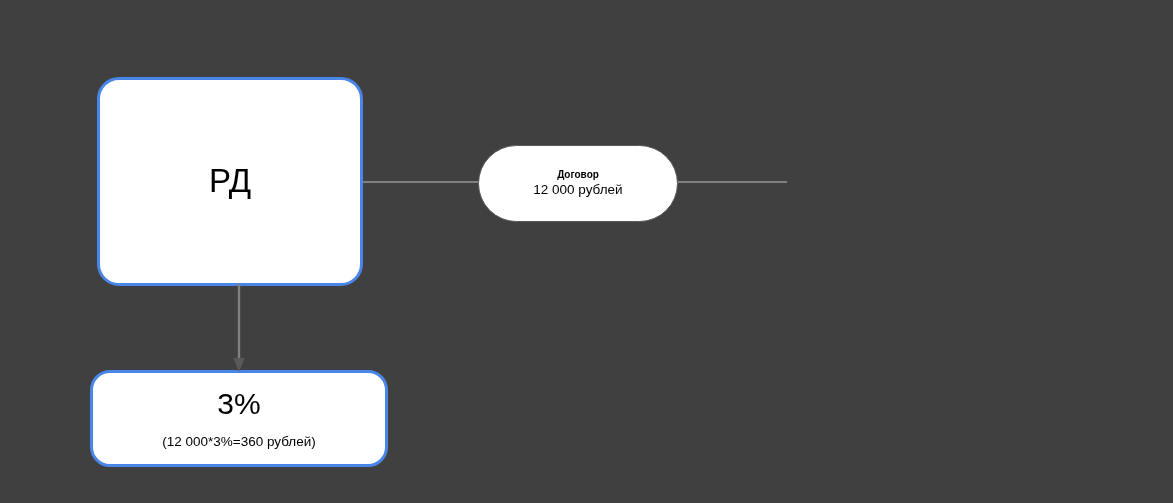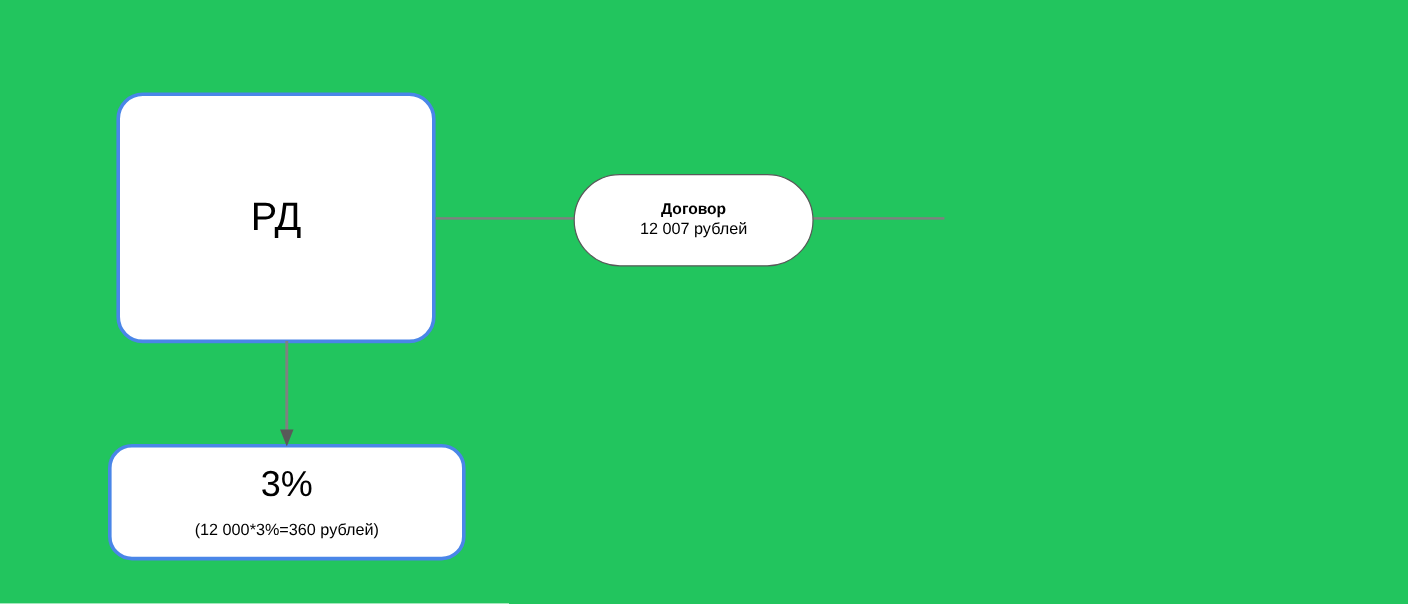--- a/index.html
+++ b/index.html
@@ -8,21 +8,21 @@
     background: #ffffff;
   }
   body {
     font-family: "Liberation Sans", "DejaVu Sans", sans-serif;
     color: #000000;
   }
   #canvas {
     position: relative;
     width: 1173px;
     height: 503px;
-    background: #22c55e;
+    background: #404040;
     overflow: hidden;
   }
   .node {
     position: absolute;
     box-sizing: border-box;
     background: #ffffff;
     border: 3px solid #4a86e8;
     border-radius: 22px;
     display: flex;
     flex-direction: column;
@@ -86,21 +86,21 @@
     border: 1.6px solid #595959;
     border-radius: 40px;
     display: flex;
     flex-direction: column;
     align-items: center;
     justify-content: center;
     text-align: center;
     z-index: 3;
   }
   #oval-contract .oval-title {
-    font-size: 13px;
+    font-size: 10px;
     font-weight: bold;
     line-height: 1.15;
     color: #000000;
     text-align: center;
   }
   #oval-contract .oval-subtitle {
     font-size: 13.5px;
     line-height: 1.2;
     color: #000000;
     margin-top: 1px;
@@ -139,21 +139,21 @@
     <line x1="7" y1="0" x2="7" y2="76" stroke="#808080" stroke-width="2.4"></line>
     <polygon points="7,88 1.4,74 12.6,74" fill="#595959"></polygon>
   </svg>
 
   <div class="node" id="node-rd">
     <div class="title">РД</div>
   </div>
 
   <div id="oval-contract">
     <div class="oval-title">Договор</div>
-    <div class="oval-subtitle">12 007 рублей</div>
+    <div class="oval-subtitle">12 000 рублей</div>
   </div>
 
 
   <div class="node" id="node-fee">
     <div class="title">3%</div>
     <div class="subtitle">(12 000*3%=360 рублей)</div>
   </div>
 
 </div>
 

